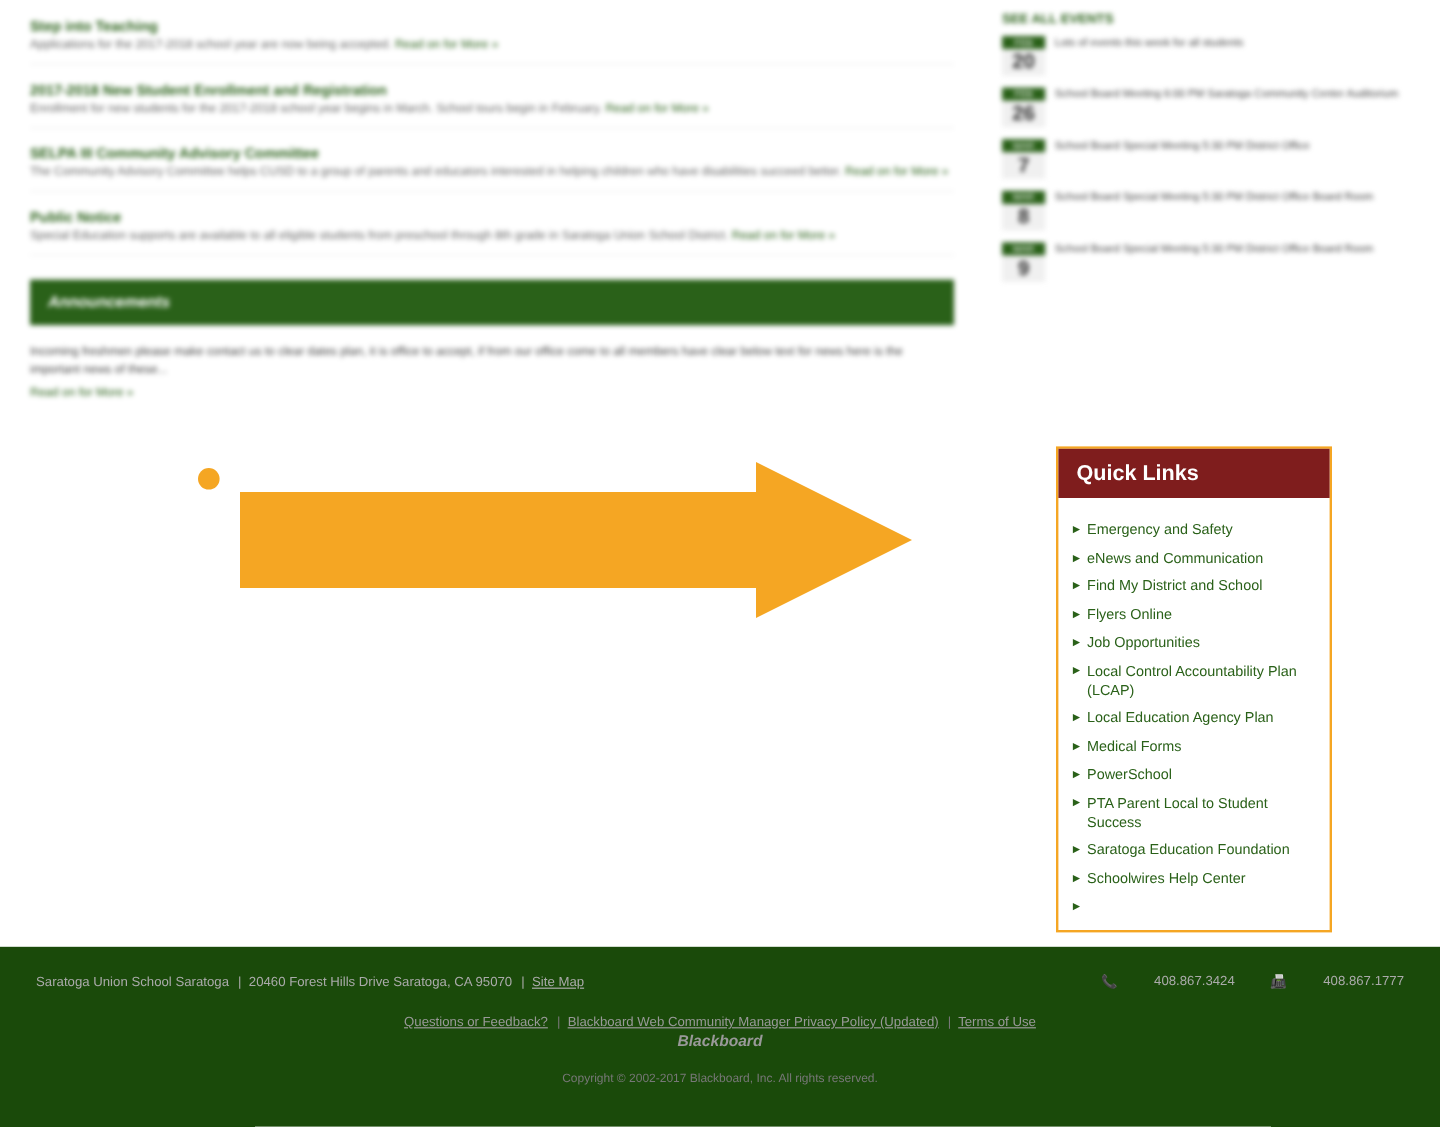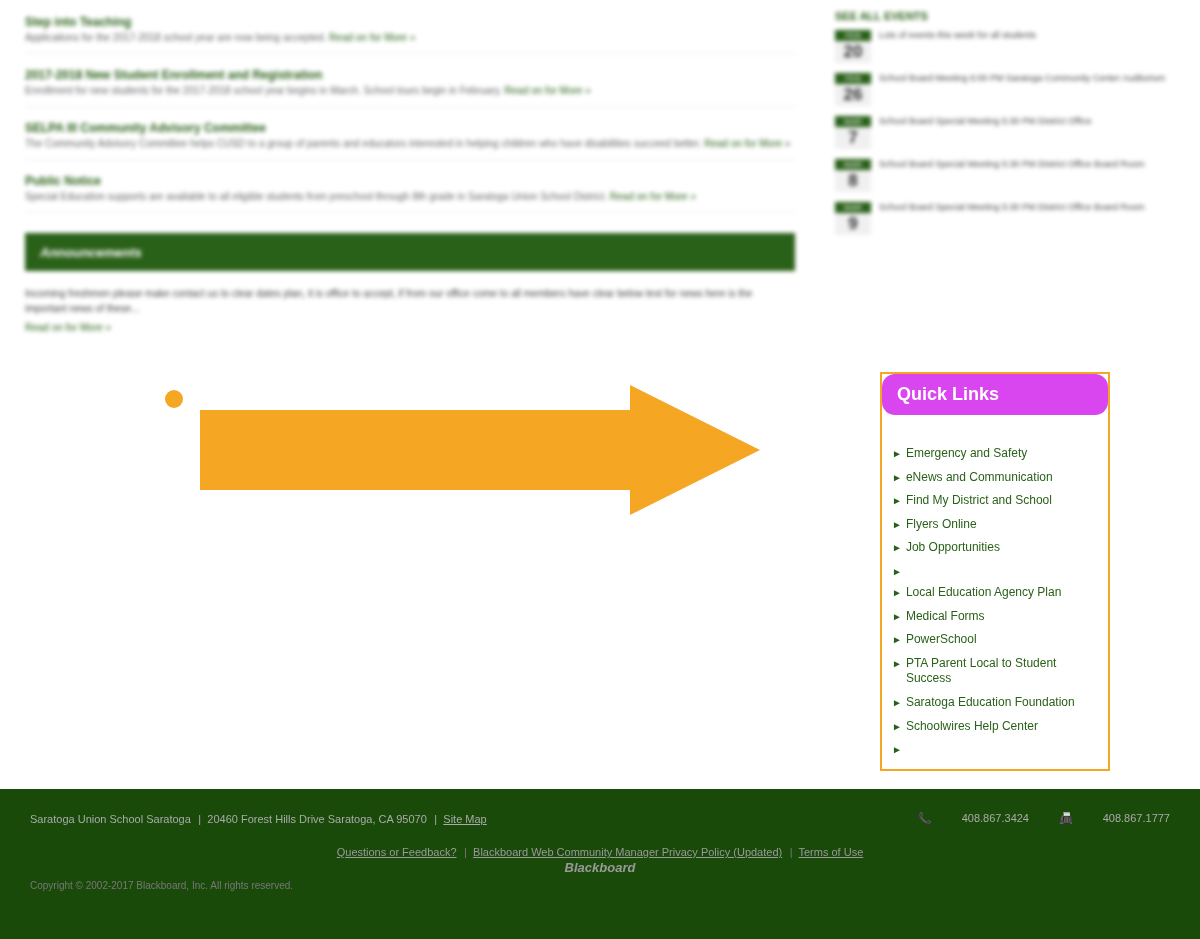--- a/index.html
+++ b/index.html
@@ -43,24 +43,23 @@
     .quick-links-box {
       position: absolute;
       top: 372px;
       right: 90px;
       width: 230px;
       background: #fff;
       border: 2px solid #f5a623;
     }
 
     .quick-links-header {
-      background: #d946ef;
+      background: #7f1d1d;
       padding: 10px 15px;
-      margin-bottom: 22px;
-      border-radius: 13px;
+      margin-bottom: 10px;
     }
 
     .quick-links-header h2 {
       color: #fff;
       font-size: 18px;
       font-weight: bold;
     }
 
     .quick-links-list {
       padding: 5px 10px 10px 10px;
@@ -128,22 +127,22 @@
     .footer-bb {
       color: #999;
       font-size: 13px;
       font-style: italic;
       font-weight: bold;
     }
 
     .footer-copyright {
       color: #777;
       font-size: 10px;
-      text-align: left;
-      margin-top: 5px;
+      text-align: center;
+      margin-top: 19px;
     }
 
     
     .blur-overlay {
       position: absolute;
       top: 0; left: 0;
       width: 100%;
       height: 780px;
       filter: blur(2px);
       z-index: 1;
@@ -259,20 +258,21 @@
         <li>
       <span class="ql-arrow">►</span>
       <a href="#" class="ql-link">Flyers Online</a>
     </li>
         <li>
       <span class="ql-arrow">►</span>
       <a href="#" class="ql-link">Job Opportunities</a>
     </li>
         <li>
       <span class="ql-arrow">►</span>
+      <a href="#" class="ql-link">Local Control Accountability Plan (LCAP)</a>
     </li>
         <li>
       <span class="ql-arrow">►</span>
       <a href="#" class="ql-link">Local Education Agency Plan</a>
     </li>
         <li>
       <span class="ql-arrow">►</span>
       <a href="#" class="ql-link">Medical Forms</a>
     </li>
         <li>

